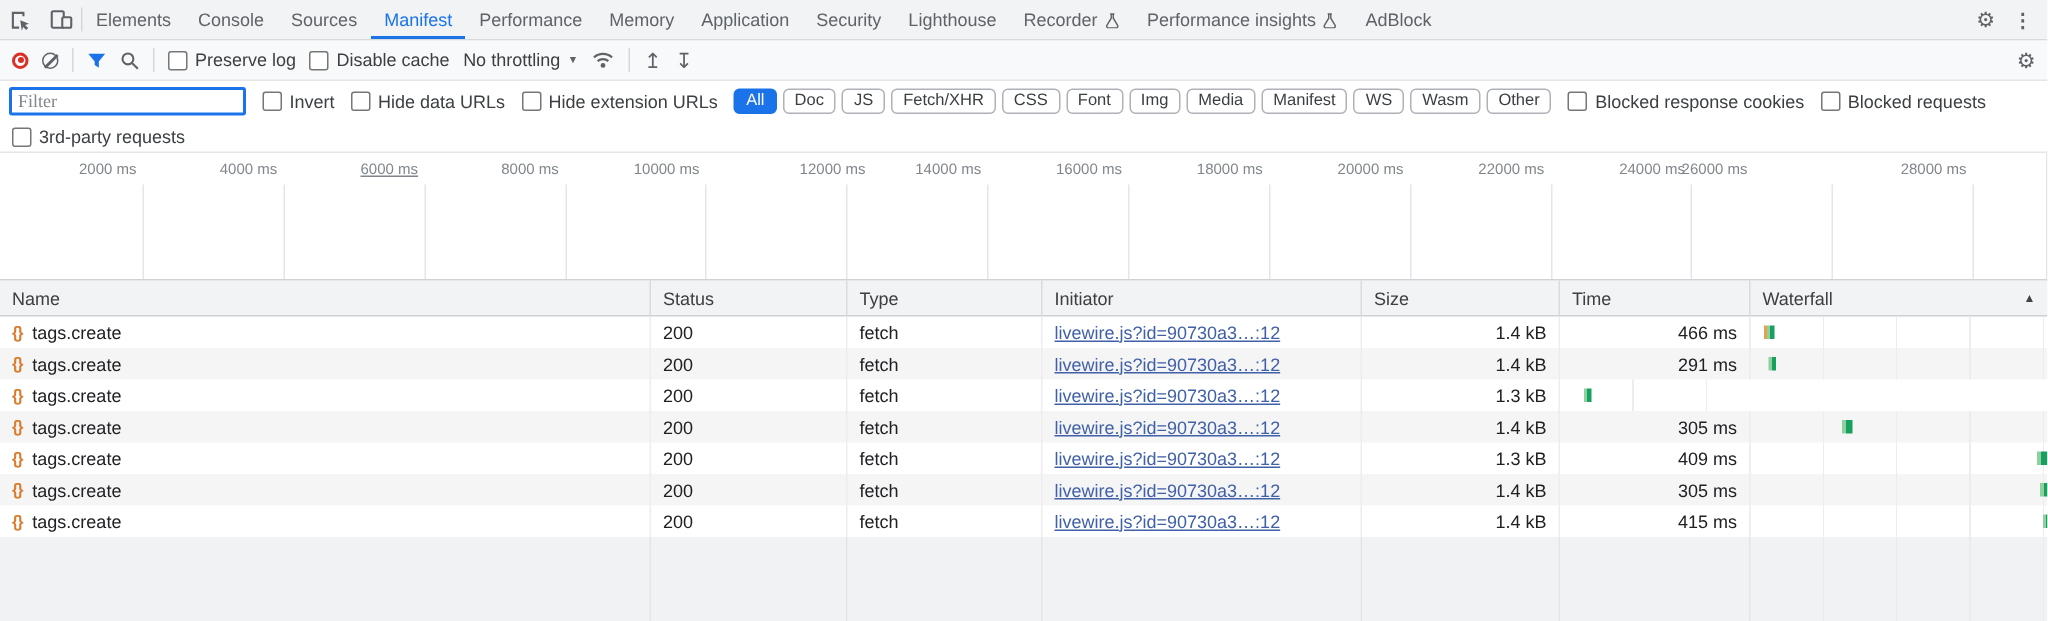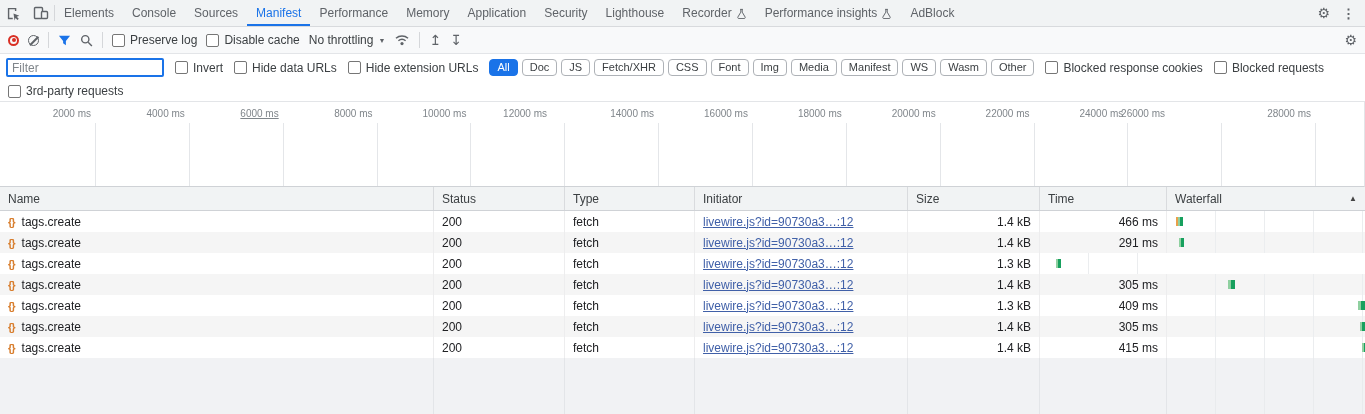--- a/index.html
+++ b/index.html
@@ -36,21 +36,21 @@
   .cb input[type=checkbox] { appearance:none; -webkit-appearance:none; width:13px; height:13px; margin:0;
        border:1px solid #767676; border-radius:2px; background:#fff; }
   .throttle { display:flex; align-items:center; gap:5px; color:#3c4043; white-space:nowrap; }
   .caret { font-size:7px; color:#5f6368; }
   .har { font-size:14px; color:#5f6368; }
   .toolbar-right { margin-left:auto; }
 
   
   .filterbar { height:27px; flex:0 0 27px; background:#fff; display:flex; align-items:center; gap:11px; padding:0 6px; }
   .filter-input { width:158px; height:19px; border:2px solid #1a73e8; border-radius:2px;
-                  font-family:Liberation Sans, sans-serif; font-size:12px; padding:0 4px; color:#333; outline:none; }
+                  font-family:Liberation Serif, serif; font-size:12px; padding:0 4px; color:#333; outline:none; }
   .filter-input::placeholder { color:#80868b; }
   .chips { display:flex; gap:4px; }
   .chip { height:17px; line-height:15px; padding:0 7px; border:1px solid #aeb2b7; border-radius:4px;
           font-size:11px; color:#3c4043; background:#fff; white-space:nowrap; }
   .chip.selected { background:#1a73e8; border-color:#1a73e8; color:#fff; }
   .thirdparty { height:21px; flex:0 0 21px; background:#fff; border-bottom:1px solid #e3e5e8;
                 display:flex; align-items:center; padding:0 8px; }
 
   
   .timeline { height:85px; flex:0 0 85px; position:relative; background:#fff;
@@ -252,21 +252,21 @@
       <div class="tl-label" style="left: 95px;">2000 ms</div>
       <div class="gridline" style="left: 188.85px;"></div>
       <div class="tl-label" style="left: 188.85px;">4000 ms</div>
       <div class="gridline" style="left: 282.7px;"></div>
       <div class="tl-label" style="left: 282.7px; text-decoration: underline;">6000 ms</div>
       <div class="gridline" style="left: 376.55px;"></div>
       <div class="tl-label" style="left: 376.55px;">8000 ms</div>
       <div class="gridline" style="left: 470.4px;"></div>
       <div class="tl-label" style="left: 470.4px;">10000 ms</div>
       <div class="gridline" style="left: 564.25px;"></div>
-      <div class="tl-label" style="left: 551px;">12000 ms</div>
+      <div class="tl-label" style="left: 581px;">12000 ms</div>
       <div class="gridline" style="left: 658.1px;"></div>
       <div class="tl-label" style="left: 658.1px;">14000 ms</div>
       <div class="gridline" style="left: 751.95px;"></div>
       <div class="tl-label" style="left: 751.95px;">16000 ms</div>
       <div class="gridline" style="left: 845.8px;"></div>
       <div class="tl-label" style="left: 845.8px;">18000 ms</div>
       <div class="gridline" style="left: 939.65px;"></div>
       <div class="tl-label" style="left: 939.65px;">20000 ms</div>
       <div class="gridline" style="left: 1033.5px;"></div>
       <div class="tl-label" style="left: 1033.5px;">22000 ms</div>

